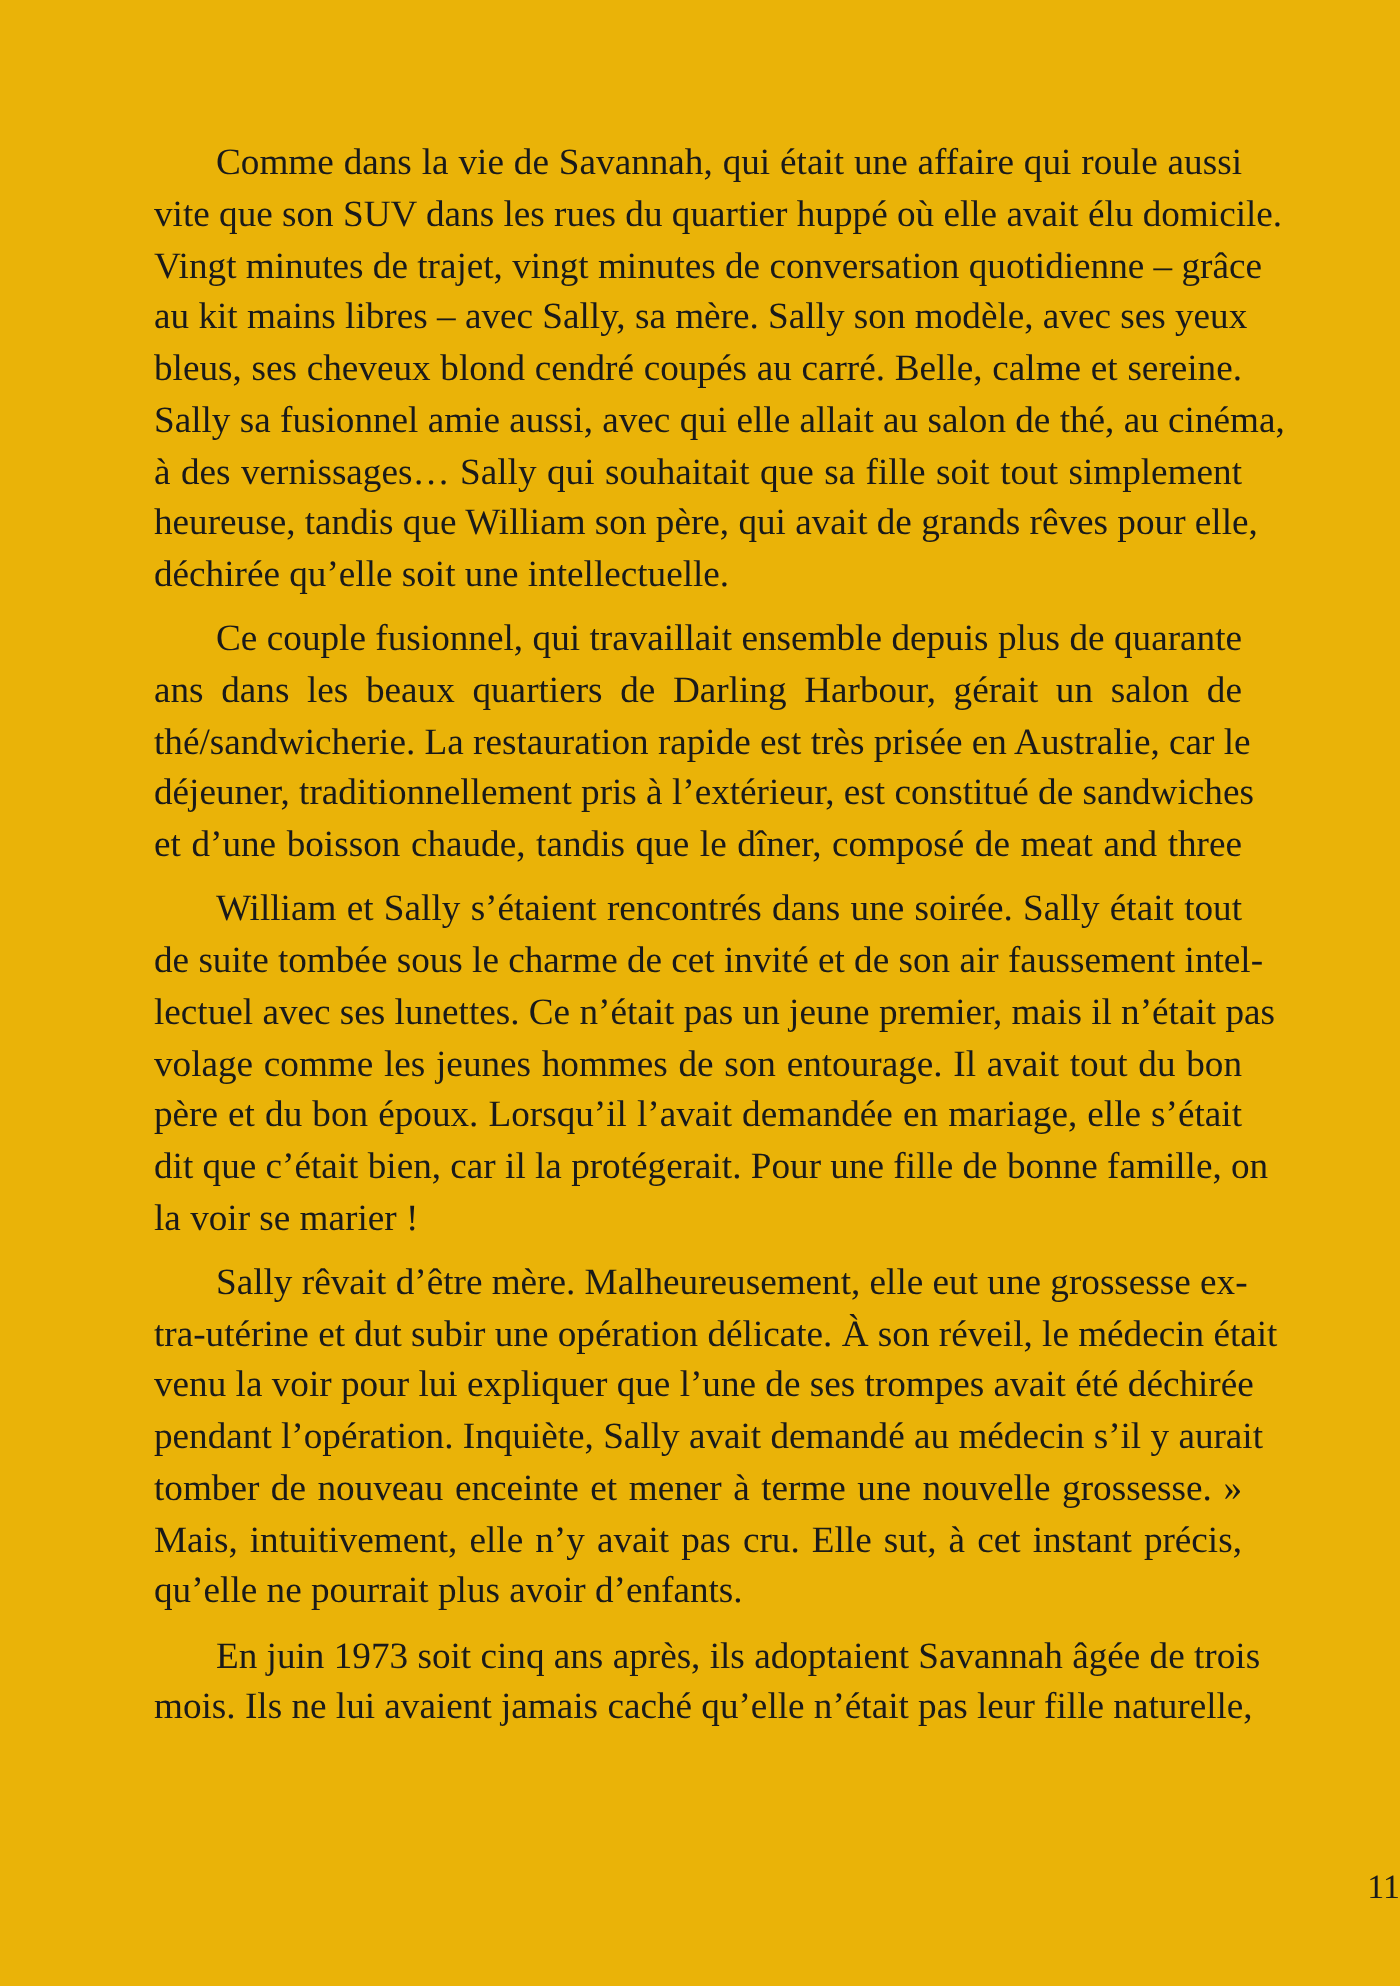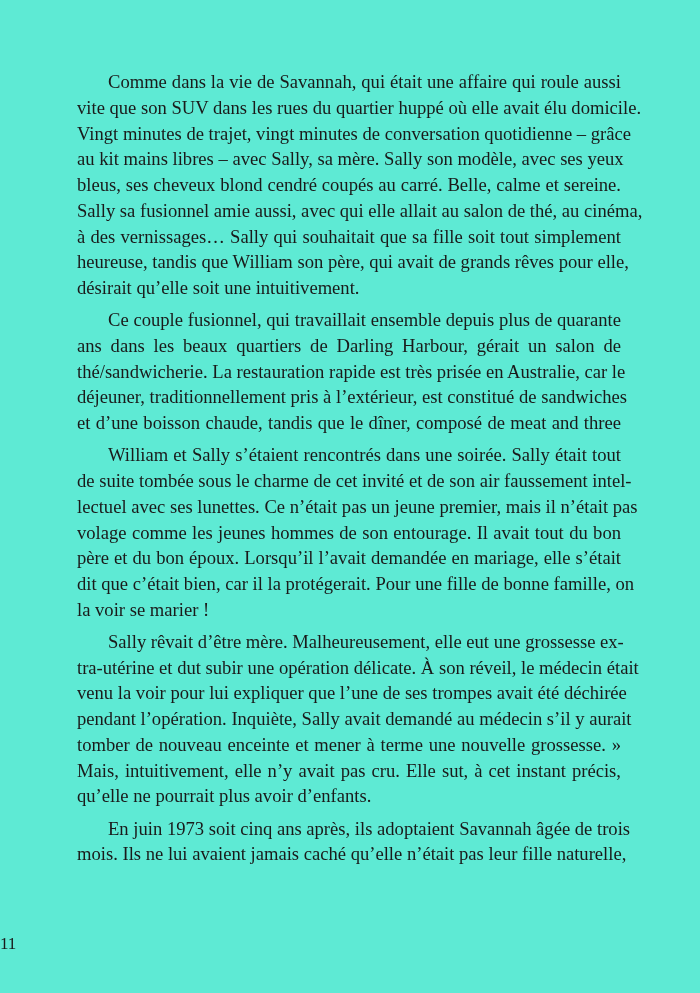--- a/index.html
+++ b/index.html
@@ -14,21 +14,21 @@
       overflow: hidden;
       font-family: "Liberation Serif", "DejaVu Serif", serif;
       color: #1a1a1a;
     }
     .page {
       position: absolute;
       left: 0;
       top: 0;
       width: 700px;
       height: 993px;
-      background: #5eead4;
+      background: #eab308;
     }
     .text-block {
       position: absolute;
       left: 77px;
       top: 69px;
       width: 544px;
       font-size: 18.6px;
       line-height: 25.75px;
     }
     .para {
@@ -57,41 +57,41 @@
     .para {
       text-indent: 0;
     }
     em, .it {
     }
     .page-number {
       position: absolute;
       left: 0;
       width: 700px;
       top: 934px;
-      text-align: left;
+      text-align: right;
       font-size: 17px;
       line-height: 20px;
       color: #1a1a1a;
     }
   </style>
 </head>
 <body>
 
 <div class="page">
   <div class="text-block" id="text-block">
       <p class="para">
         <span class="line first">Comme dans la vie de Savannah, qui était une affaire qui roule aussi</span>
         <span class="line">vite que son SUV dans les rues du quartier huppé où elle avait élu domicile.</span>
         <span class="line">Vingt minutes de trajet, vingt minutes de conversation quotidienne – grâce</span>
         <span class="line">au kit mains libres – avec Sally, sa mère. Sally son modèle, avec ses yeux</span>
         <span class="line">bleus, ses cheveux blond cendré coupés au carré. Belle, calme et sereine.</span>
         <span class="line">Sally sa fusionnel amie aussi, avec qui elle allait au salon de thé, au cinéma,</span>
         <span class="line">à des vernissages… Sally qui souhaitait que sa fille soit tout simplement</span>
         <span class="line">heureuse, tandis que William son père, qui avait de grands rêves pour elle,</span>
-        <span class="line last">désirait qu’elle soit une intuitivement.</span>
+        <span class="line last">déchirée qu’elle soit une intellectuelle.</span>
       </p>
       <p class="para">
         <span class="line first">Ce couple fusionnel, qui travaillait ensemble depuis plus de quarante</span>
         <span class="line"><span>ans dans les beaux quartiers de </span><span class="it">Darling Harbour</span><span>, gérait un salon de</span></span>
         <span class="line">thé/sandwicherie. La restauration rapide est très prisée en Australie, car le</span>
         <span class="line">déjeuner, traditionnellement pris à l’extérieur, est constitué de sandwiches</span>
         <span class="line"><span>et d’une boisson chaude, tandis que le dîner, composé de </span><span class="it">meat and three</span></span>
       </p>
       <p class="para">
         <span class="line first">William et Sally s’étaient rencontrés dans une soirée. Sally était tout</span>

